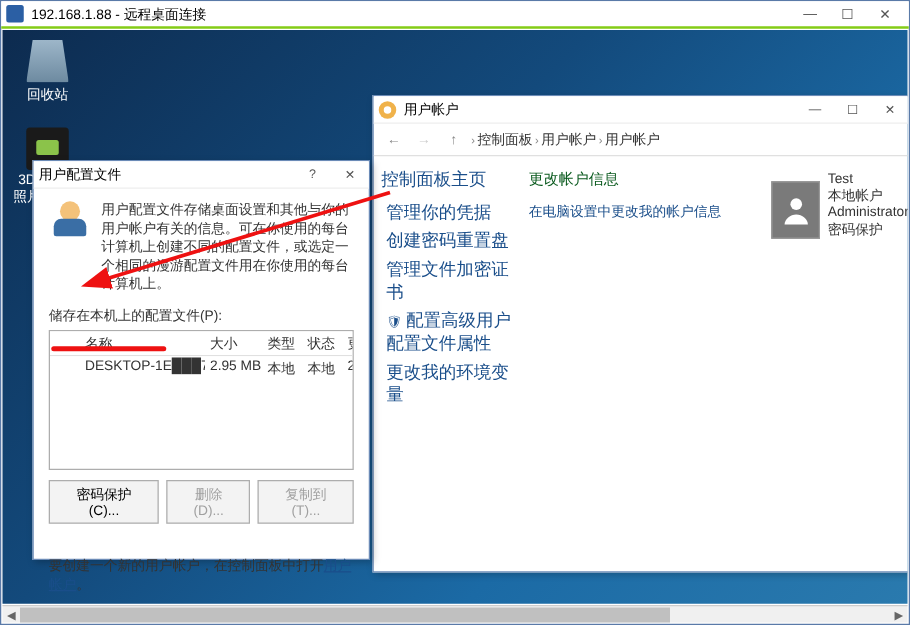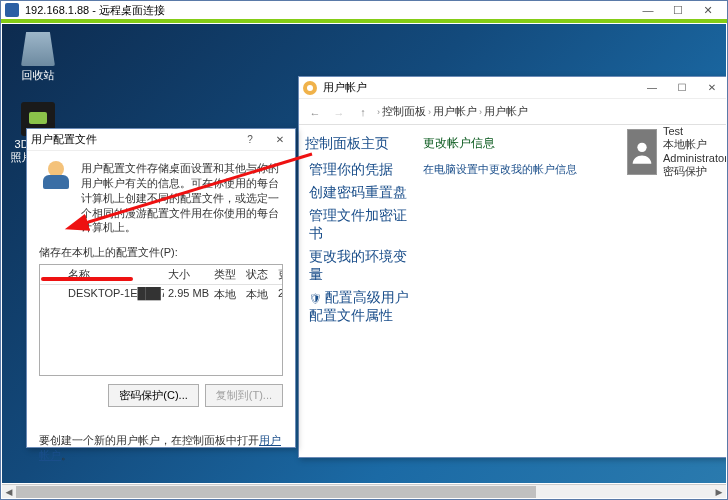--- a/index.html
+++ b/index.html
@@ -1,21 +1,21 @@
 <!DOCTYPE html>
 <html><head>
 <meta charset="utf-8">
 <style>
   * { box-sizing: border-box; margin: 0; padding: 0; font-family: "Microsoft YaHei", "Segoe UI", sans-serif; }
   html, body { width: 728px; height: 500px; overflow: hidden; }
   body { background: #fff; }
 
   
   .rdp-frame { position: absolute; inset: 0; border: 1px solid #5a7aa8; }
-  .rdp-title { height: 22px; background: #fff; display: flex; align-items: center; font-size: 11px; padding: 0 4px; border-bottom: 4px solid #84cc16; }
+  .rdp-title { height: 22px; background: #fff; display: flex; align-items: center; font-size: 11px; padding: 0 4px; border-bottom: 2px solid #84cc16; }
   .rdp-title .ico { width: 14px; height: 14px; background: #2b5fa4; margin-right: 6px; border-radius: 2px; }
   .rdp-title .spacer { flex: 1; }
   .rdp-title .wbtn { width: 30px; height: 20px; display: flex; align-items: center; justify-content: center; font-size: 11px; color: #555; }
 
   
   .desktop { position: absolute; top: 23px; left: 1px; right: 1px; bottom: 16px; background: linear-gradient(135deg, #0d2b4f 0%, #134a7c 40%, #1b6aa5 70%, #2a7aae 100%); overflow: hidden; }
   .desk-icon { position: absolute; width: 60px; text-align: center; color: #fff; font-size: 11px; }
   .desk-icon .glyph { width: 34px; height: 34px; margin: 0 auto 2px; }
   .recycle { left: 6px; top: 8px; }
   .recycle .glyph { background: linear-gradient(#9db6c9,#6d8aa0); clip-path: polygon(15% 0,85% 0,100% 100%,0 100%); border-radius: 2px; }
@@ -44,21 +44,21 @@
   .cp-body { display:flex; height: calc(100% - 48px); }
   .cp-left { width: 120px; padding: 10px 6px; font-size: 14px; }
   .cp-left .hdr { color:#1a4e8a; margin-bottom:8px; }
   .cp-left .item { color:#1a4e8a; margin: 5px 0; padding-left:4px; cursor:pointer; }
   .cp-left .item.shield::before { content:"🛡"; font-size:10px; margin-right:3px; }
   .cp-main { flex:1; padding: 10px 8px 10px 4px; font-size:11px; position:relative; }
   .cp-main h2 { color:#0a5a1e; font-size:12px; font-weight:400; margin-bottom:10px; }
   .cp-main .note { color:#1a4e8a; font-size:11px; margin-bottom:14px; }
   .cp-main .links a { display:block; color:#1a4e8a; margin:5px 0; text-decoration:none; }
   .cp-main .links a.shield::before { content:"🛡"; font-size:10px; margin-right:3px; }
-  .cp-user { position:absolute; right:0; top:0; width:100px; display:flex; align-items:center; }
+  .cp-user { position:absolute; right:0; top:12px; width:110px; display:flex; align-items:flex-end; }
   .cp-user .avatar { width:46px; height:46px; background:#7a7a7a; display:flex; align-items:center; justify-content:center; border:1px solid #999; }
   .cp-user .avatar svg { width:28px; height:28px; fill:#fff; }
   .cp-user .meta { font-size:11px; margin-left:6px; color:#333; }
   .cp-user .meta .name { font-weight:400; }
 
   
   .dlg { left: 24px; top: 104px; width: 270px; height: 320px; }
   .dlg-body { padding: 10px 12px 10px 12px; font-size: 11px; color:#333; }
   .dlg-desc { display:flex; gap:8px; margin-bottom:10px; }
   .dlg-desc .icon { width:34px; height:34px; flex:0 0 34px; }
@@ -129,22 +129,22 @@
           <span class="sep">›</span>
           <span>用户帐户</span>
         </span>
       </div>
       <div class="cp-body">
         <div class="cp-left">
           <div class="hdr">控制面板主页</div>
           <div class="item">管理你的凭据</div>
           <div class="item">创建密码重置盘</div>
           <div class="item">管理文件加密证书</div>
+          <div class="item shield">配置高级用户配置文件属性</div>
           <div class="item">更改我的环境变量</div>
-          <div class="item shield">配置高级用户配置文件属性</div>
         </div>
         <div class="cp-main">
           <h2>更改帐户信息</h2>
           <div class="note">在电脑设置中更改我的帐户信息</div>
           <div class="cp-user">
             <div class="avatar">
               <svg viewBox="0 0 24 24">
                   <circle cx="12" cy="8" r="4"></circle>
                   <path d="M4 22c0-4 4-7 8-7s8 3 8 7z"></path>
                 </svg>
@@ -187,20 +187,21 @@
           <div class="row">
             <div class="cell c-name">DESKTOP-1E███7\Test</div>
             <div class="cell c-size">2.95 MB</div>
             <div class="cell c-type">本地</div>
             <div class="cell c-status">本地</div>
             <div class="cell c-mod">201...</div>
           </div>
         </div>
         <div class="btnrow top">
           <button class="win7">密码保护(C)...</button>
+          <button class="win7" disabled="">删除(D)...</button>
           <button class="win7" disabled="">复制到(T)...</button>
         </div>
         <div class="foot">
           <span>要创建一个新的用户帐户，在控制面板中打开</span><a href="#">用户帐户</a>。
         </div>
 
       </div>
 
       <div class="redline" style="left:14px; top:148px; width:92px;"></div>
     </div>

